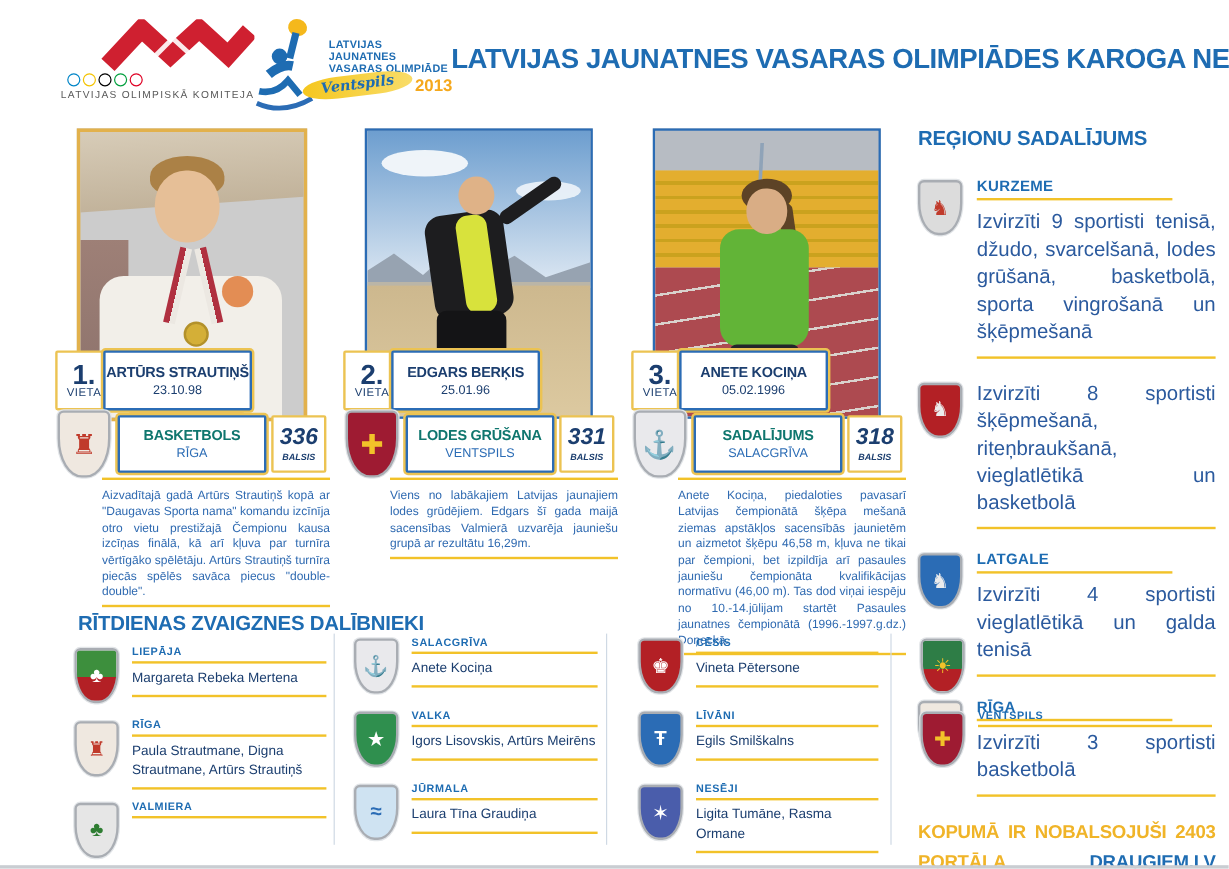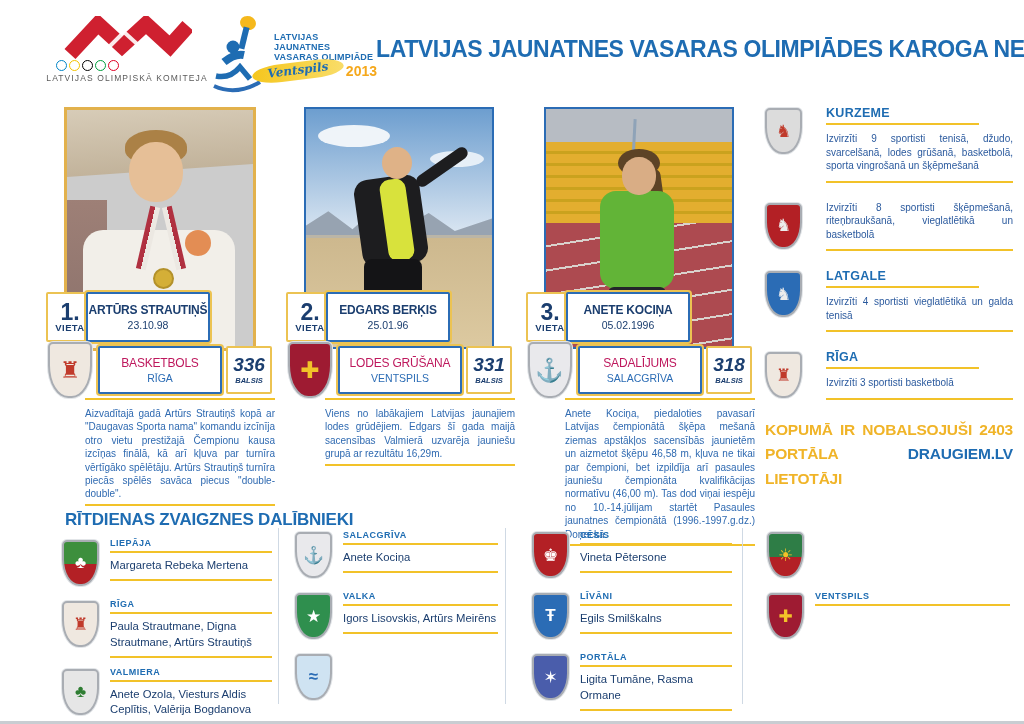--- a/index.html
+++ b/index.html
@@ -3,21 +3,21 @@
 <meta charset="utf-8">
 <style>
   html,body{margin:0;padding:0;}
   body{
     width:1024px;height:724px;position:relative;overflow:hidden;
     background:#ffffff;font-family:"Liberation Sans",sans-serif;
     -webkit-font-smoothing:antialiased;
   }
   .abs{position:absolute;}
   
-  .lok-logo{left:42px;top:16px;width:170px;height:82px;text-align:center;}
+  .lok-logo{left:42px;top:16px;width:170px;height:82px;text-align:right;}
   .lok-caption{font-size:8.5px;color:#5a5a5a;letter-spacing:1.1px;margin-top:2px;white-space:nowrap;}
   .rings{display:flex;gap:2px;justify-content:flex-start;margin:-6px 0 2px 14px;}
   .ring{width:9px;height:9px;border-radius:50%;border:1.6px solid;}
   .main-title{
     left:376px;top:36px;width:640px;text-align:center;
     font-size:23px;font-weight:bold;color:#1e6cb2;letter-spacing:-0.4px;white-space:nowrap;
   }
   .event-logo{left:212px;top:14px;width:165px;height:84px;}
   .ev-text{position:absolute;left:62px;top:18px;width:103px;text-align:left;}
   .ev-l1,.ev-l2{font-size:9px;font-weight:bold;color:#1e6cb2;letter-spacing:0.2px;}
@@ -34,26 +34,26 @@
   .card1{left:40px;} .card2{left:280px;} .card3{left:520px;}
   .photo{position:absolute;left:24px;top:7px;width:186px;height:238px;overflow:hidden;background:#ccc;}
   .photo.gold{border:3px solid #e2b14c;} .photo.blue{border:2px solid #2b6cb5;}
   .photo div{position:absolute;}
 
   .box{position:absolute;background:#fff;display:flex;flex-direction:column;align-items:center;justify-content:center;text-align:center;border-radius:2px;}
   .blue-border{border:2px solid #2b6cb5;box-shadow:0 0 0 2px #ecc352;}
   .gold-border{border:2px solid #ecc352;}
   .place-box{left:6px;top:192px;width:44px;height:46px;}
   .place-num{font-size:23px;font-weight:bold;color:#1b3e6f;line-height:20px;}
-  .place-lbl{font-size:9.5px;font-weight:bold;color:#1b3e6f;letter-spacing:0.4px;}
+  .place-lbl{font-size:9.5px;font-weight:normal;color:#1b3e6f;letter-spacing:0.4px;}
   .name-box{left:46px;top:192px;width:120px;height:46px;}
   .a-name{font-size:12px;font-weight:bold;color:#1b3e6f;letter-spacing:-0.2px;white-space:nowrap;}
   .a-dob{font-size:10.5px;color:#1b3e6f;margin-top:2px;}
   .sport-box{left:58px;top:246px;width:120px;height:44px;}
-  .a-sport{font-size:12px;font-weight:normal;color:#be185d;letter-spacing:-0.2px;white-space:nowrap;}
+  .a-sport{font-size:12px;font-weight:bold;color:#0f766e;letter-spacing:-0.2px;white-space:nowrap;}
   .a-city{font-size:10.5px;color:#2b6cb5;margin-top:2px;}
   .votes-box{left:186px;top:246px;width:42px;height:44px;font-style:italic;}
   .a-votes{font-size:19px;font-weight:bold;color:#1b3e6f;line-height:18px;}
   .a-votes-lbl{font-size:7.5px;font-weight:bold;color:#1b3e6f;margin-top:2px;}
   .desc{
     position:absolute;left:45px;top:298px;width:190px;
     border-top:2px solid #f2c229;border-bottom:2px solid #f2c229;
     padding:7px 0 3px 0;
     font-size:10px;line-height:1.34;color:#2f6ab1;text-align:justify;
   }
@@ -76,24 +76,24 @@
   .c-valka{background:#2f8f4e;color:#fff;}
   .c-jurmala{background:#cfe3f2;color:#2b6cb5;font-weight:bold;}
   .c-cesis{background:#b32025;color:#fff;}
   .c-livani{background:#2b6cb5;color:#fff;font-weight:bold;}
   .c-riebini{background:#4a5dab;color:#fff;}
   .c-jekabpils{background:linear-gradient(180deg,#2e7d46 55%,#b32025 55%);color:#f2c229;}
   
   .sidebar{left:765px;top:106px;width:248px;}
   .sb-title{font-size:17px;font-weight:bold;color:#1e6cb2;letter-spacing:-0.2px;margin-bottom:22px;white-space:nowrap;}
   .region{display:flex;gap:12px;margin-bottom:18px;}
-  .region-content{flex:1;margin-left:12px;}
+  .region-content{flex:1;}
   .region-name{font-size:12.5px;font-weight:bold;color:#1e6cb2;letter-spacing:0.3px;
     border-bottom:2px solid #f2c229;padding-bottom:3px;margin-bottom:7px;width:82%;}
-  .region-text{font-size:10px;line-height:1.35;color:#2b5a9e;text-align:justify;}
+  .region-text{font-size:17px;line-height:1.35;color:#2b5a9e;text-align:justify;}
   .rule{height:2px;background:#f2c229;margin-top:8px;}
   .total-note{margin-top:16px;font-size:15.5px;font-weight:bold;color:#f0b428;
     line-height:1.6;text-align:justify;text-align-last:justify;letter-spacing:-0.2px;}
   .total-note .hl{color:#1e6cb2;}
   
   .p-heading{left:65px;top:510px;font-size:17px;font-weight:bold;color:#1e6cb2;letter-spacing:-0.2px;white-space:nowrap;}
   .pcol{position:absolute;}
   .pcol1{left:62px;top:538px;width:210px;}
   .pcol2{left:295px;top:530px;width:203px;}
   .pcol3{left:532px;top:530px;width:200px;}
@@ -276,20 +276,21 @@
     <div class="a-city">SALACGRĪVA</div>
   </div>
   <div class="box gold-border votes-box">
     <div class="a-votes">318</div>
     <div class="a-votes-lbl">BALSIS</div>
   </div>
   <div class="desc">Anete Kociņa, piedaloties pavasarī Latvijas čempionātā šķēpa mešanā ziemas apstākļos sacensībās jaunietēm un aizmetot šķēpu 46,58 m, kļuva ne tikai par čempioni, bet izpildīja arī pasaules jauniešu čempionāta kvalifikācijas normatīvu (46,00 m). Tas dod viņai iespēju no 10.-14.jūlijam startēt Pasaules jaunatnes čempionātā (1996.-1997.g.dz.) Doņeckā.</div>
 </div>
 
 <div class="abs sidebar">
+  <div class="sb-title">REĢIONU SADALĪJUMS</div>
 
   <div class="region">
     <div class="shield sm c-kurzeme">
         <span>♞</span>
       </div>
     <div class="region-content">
       <div class="region-name">KURZEME</div>
       <div class="region-text">Izvirzīti 9 sportisti tenisā, džudo, svarcelšanā, lodes grūšanā, basketbolā, sporta vingrošanā un šķēpmešanā</div>
       <div class="rule"></div>
     </div>
@@ -354,21 +355,20 @@
       <div class="pcity">RĪGA</div>
       <div class="pnames">Paula Strautmane, Digna Strautmane, Artūrs Strautiņš</div>
     </div>
   </div>
   <div class="pentry">
     <div class="shield sm c-valmiera">
         <span>♣</span>
       </div>
     <div class="pcontent">
       <div class="pcity">VALMIERA</div>
-      <div class="pnames">Anete Ozola, Viesturs Aldis Ceplītis, Valērija Bogdanova</div>
     </div>
   </div>
 </div>
 
 <div class="pcol pcol2">
   <div class="pentry">
     <div class="shield sm c-salacgriva">
         <span>⚓</span>
       </div>
     <div class="pcontent">
@@ -382,20 +382,24 @@
       </div>
     <div class="pcontent">
       <div class="pcity">VALKA</div>
       <div class="pnames">Igors Lisovskis, Artūrs Meirēns</div>
     </div>
   </div>
   <div class="pentry">
     <div class="shield sm c-jurmala">
         <span>≈</span>
       </div>
+    <div class="pcontent">
+      <div class="pcity">JŪRMALA</div>
+      <div class="pnames">Laura Tīna Graudiņa</div>
+    </div>
   </div>
 </div>
 
 <div class="pcol pcol3">
   <div class="pentry">
     <div class="shield sm c-cesis">
         <span>♚</span>
       </div>
     <div class="pcontent">
       <div class="pcity">CĒSIS</div>
@@ -409,21 +413,21 @@
     <div class="pcontent">
       <div class="pcity">LĪVĀNI</div>
       <div class="pnames">Egils Smilškalns</div>
     </div>
   </div>
   <div class="pentry">
     <div class="shield sm c-riebini">
         <span>✶</span>
       </div>
     <div class="pcontent">
-      <div class="pcity">PORTĀLA</div>
+      <div class="pcity">NESĒJI</div>
       <div class="pnames">Ligita Tumāne, Rasma Ormane</div>
     </div>
   </div>
 </div>
 
 <div class="pcol pcol4">
   <div class="pentry">
     <div class="shield sm c-jekabpils">
         <span>☀</span>
       </div>

